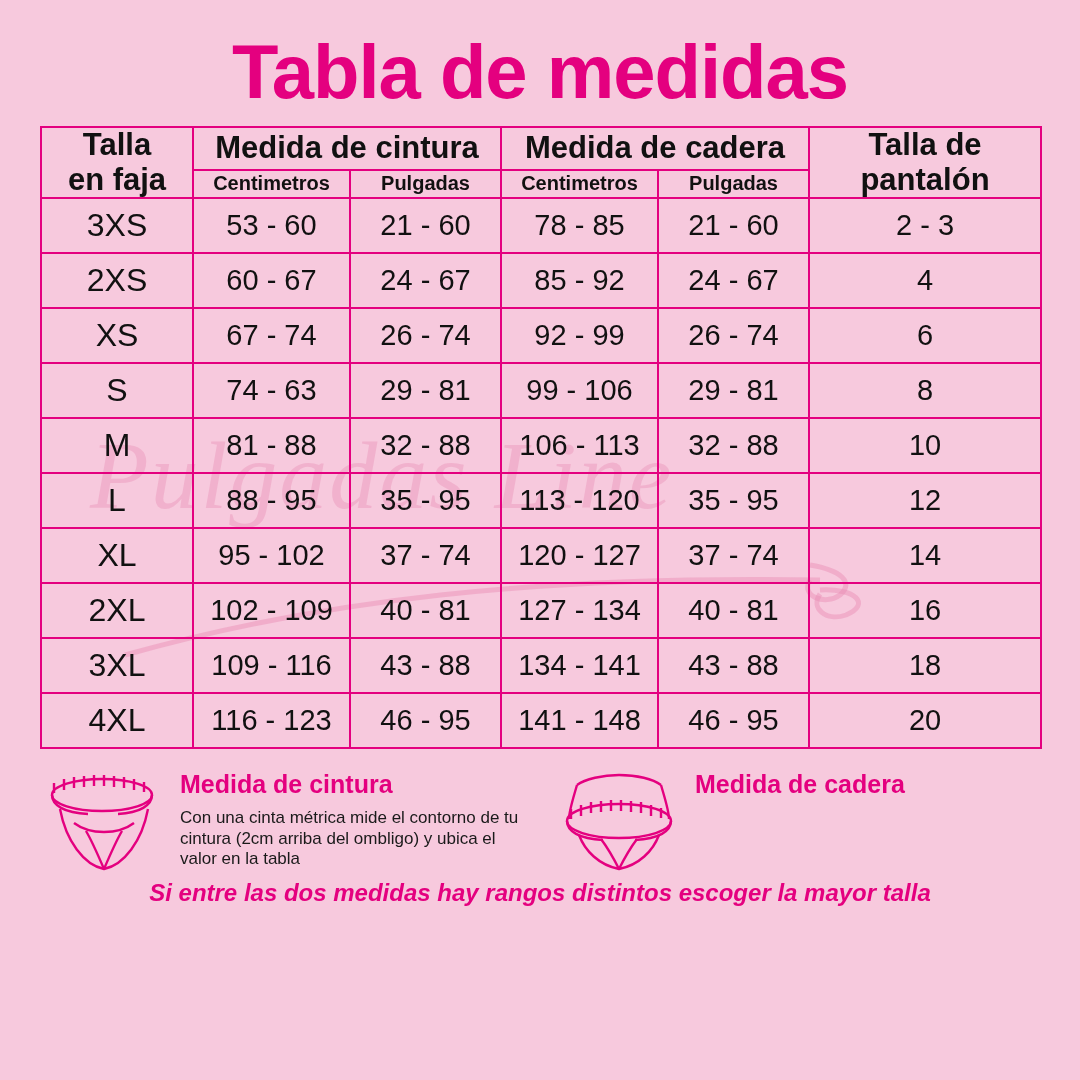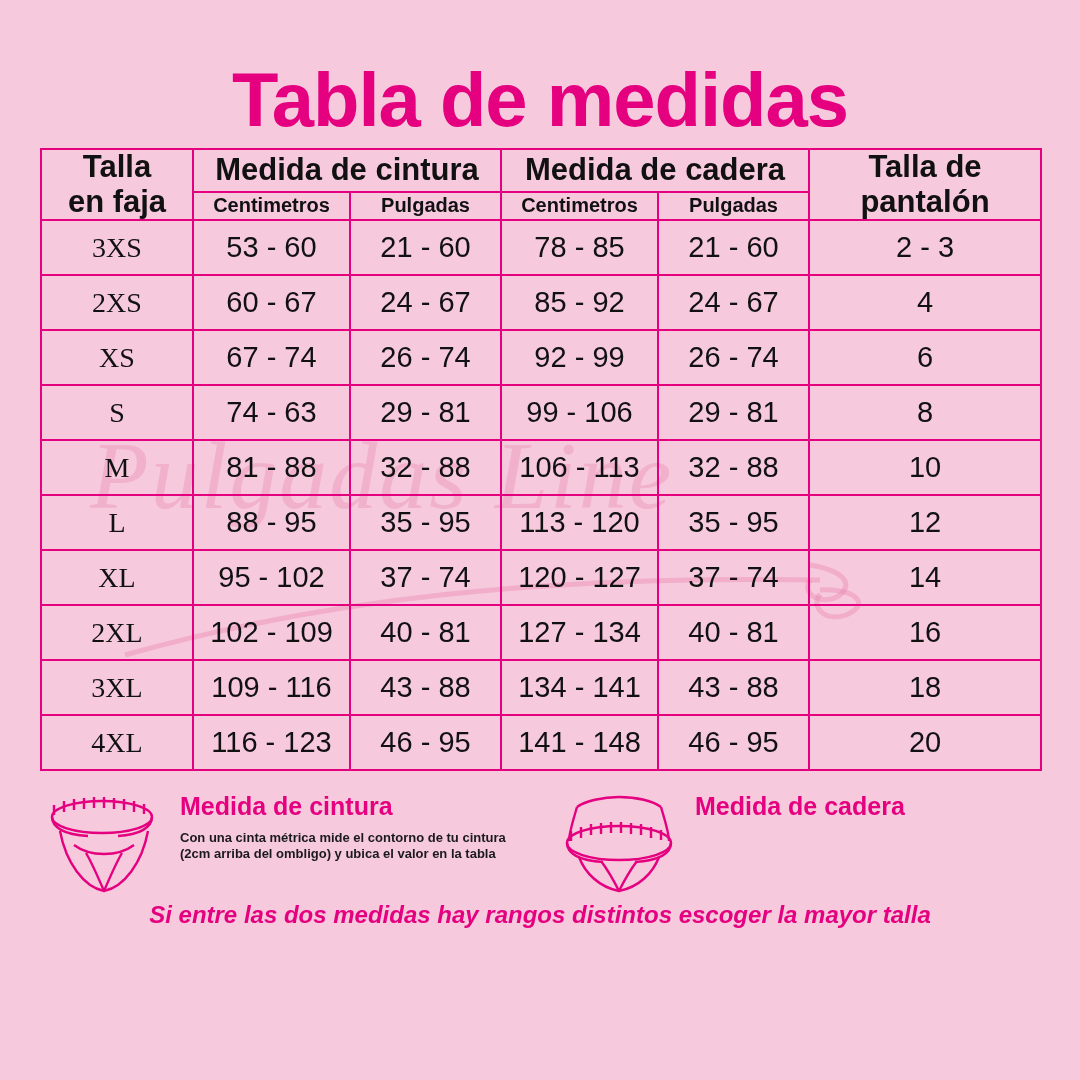--- a/index.html
+++ b/index.html
@@ -49,22 +49,22 @@
   }
 
   .title {
     position: relative;
     z-index: 2;
     text-align: center;
     color: #e4007f;
     font-size: 76px;
     font-weight: bold;
     letter-spacing: -1px;
-    padding-top: 62px;
-    margin: 0 0 10px 0;
+    padding-top: 34px;
+    margin: 0 0 16px 0;
     line-height: 1;
   }
 
   table.size-table {
     position: relative;
     z-index: 2;
     border-collapse: collapse;
     width: 1000px;
     margin: 0 auto;
     table-layout: fixed;
@@ -99,22 +99,21 @@
     margin-top: 9px;
   }
 
   td.cell {
     font-size: 29px;
     height: 53px;
     color: #111;
     font-weight: normal;
   }
   td.cell-size {
-    font-size: 28px;
-    font-family: Liberation Serif, serif;
+    font-size: 32px;
   }
 
   
   col.c-size    { width: 152px; }
   col.c-a       { width: 157px; }
   col.c-b       { width: 151px; }
   col.c-c       { width: 157px; }
   col.c-d       { width: 151px; }
   col.c-pant    { width: 232px; }
 
@@ -140,23 +139,23 @@
   .note-text { padding-top: 6px; }
   .note-title {
     color: #e4007f;
     font-weight: bold;
     font-size: 25px;
     line-height: 1.1;
     margin-bottom: 2px;
   }
   .note-body {
     color: #1a1a1a;
-    font-size: 13px;
+    font-size: 17px;
     line-height: 1.22;
-    font-weight: bold;
+    font-weight: normal;
     margin-top: 9px;
   }
 
   .footer {
     position: relative;
     z-index: 2;
     text-align: center;
     color: #e4007f;
     font-style: italic;
     font-weight: bold;

